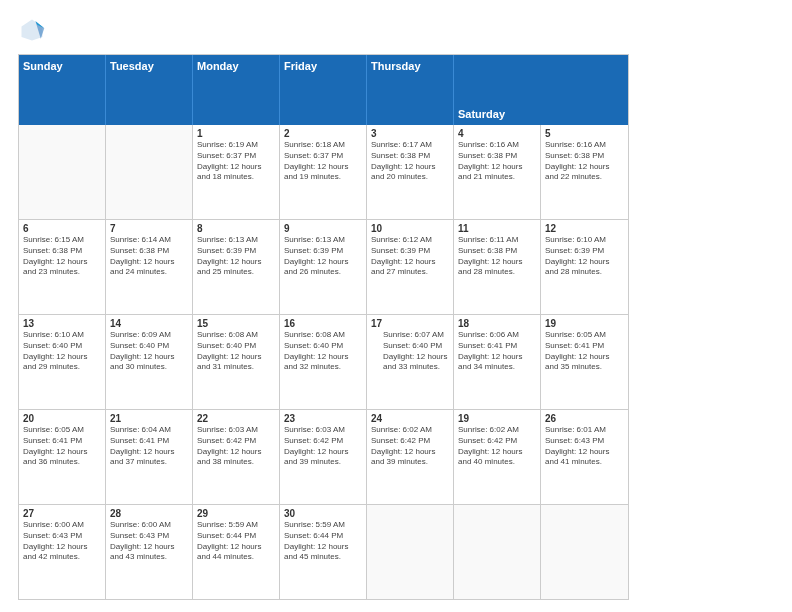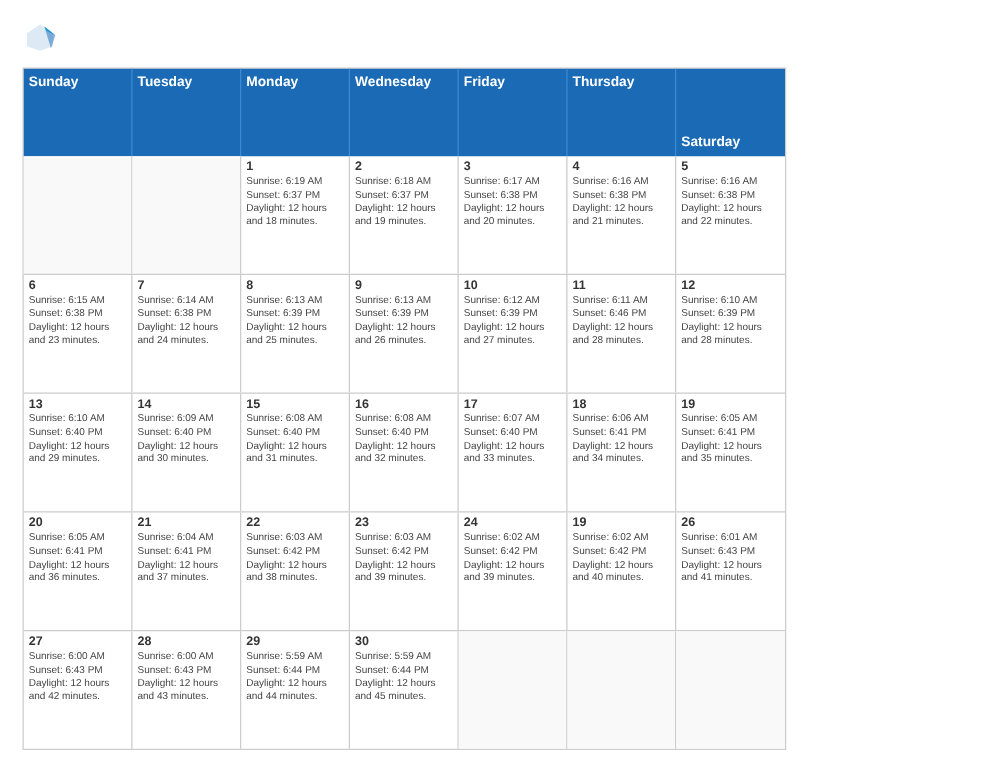--- a/index.html
+++ b/index.html
@@ -135,21 +135,20 @@
       <div class="main-title"></div>
       <div class="sub-title"></div>
     </div>
   </div>
 
   <div class="calendar">
     <div class="cal-header">
     <div class="cal-header-cell">Sunday</div>
         <div class="cal-header-cell">Tuesday</div>
         <div class="cal-header-cell">Monday</div>
-        <div class="cal-header-cell">Wednesday</div>
         <div class="cal-header-cell">Friday</div>
         <div class="cal-header-cell">Thursday</div>
         <div class="cal-header-cell">Saturday</div>
       </div>
     <div class="cal-body">
     <div class="cal-row">
           <div class="cal-cell empty"></div>
           <div class="cal-cell empty"></div>
           <div class="cal-cell">
             <div class="day-num">1</div>
@@ -209,21 +208,21 @@
           </div>
           <div class="cal-cell">
             <div class="day-num">10</div>
             <div class="cell-info" style="white-space: pre-line;">Sunrise: 6:12 AM
 Sunset: 6:39 PM
 Daylight: 12 hours and 27 minutes.</div>
           </div>
           <div class="cal-cell">
             <div class="day-num">11</div>
             <div class="cell-info" style="white-space: pre-line;">Sunrise: 6:11 AM
-Sunset: 6:46 PM
+Sunset: 6:38 PM
 Daylight: 12 hours and 28 minutes.</div>
           </div>
           <div class="cal-cell">
             <div class="day-num">12</div>
             <div class="cell-info" style="white-space: pre-line;">Sunrise: 6:10 AM
 Sunset: 6:39 PM
 Daylight: 12 hours and 28 minutes.</div>
           </div>
         </div>
         <div class="cal-row">
@@ -246,21 +245,21 @@
 Daylight: 12 hours and 31 minutes.</div>
           </div>
           <div class="cal-cell">
             <div class="day-num">16</div>
             <div class="cell-info" style="white-space: pre-line;">Sunrise: 6:08 AM
 Sunset: 6:40 PM
 Daylight: 12 hours and 32 minutes.</div>
           </div>
           <div class="cal-cell">
             <div class="day-num">17</div>
-            <div class="cell-info" style="white-space: pre-line;">Sunrise: 6:07 AM
+            <div class="cell-info" style="white-space: pre-line; margin-left: 12px;">Sunrise: 6:07 AM
 Sunset: 6:40 PM
 Daylight: 12 hours and 33 minutes.</div>
           </div>
           <div class="cal-cell">
             <div class="day-num">18</div>
             <div class="cell-info" style="white-space: pre-line;">Sunrise: 6:06 AM
 Sunset: 6:41 PM
 Daylight: 12 hours and 34 minutes.</div>
           </div>
           <div class="cal-cell">

